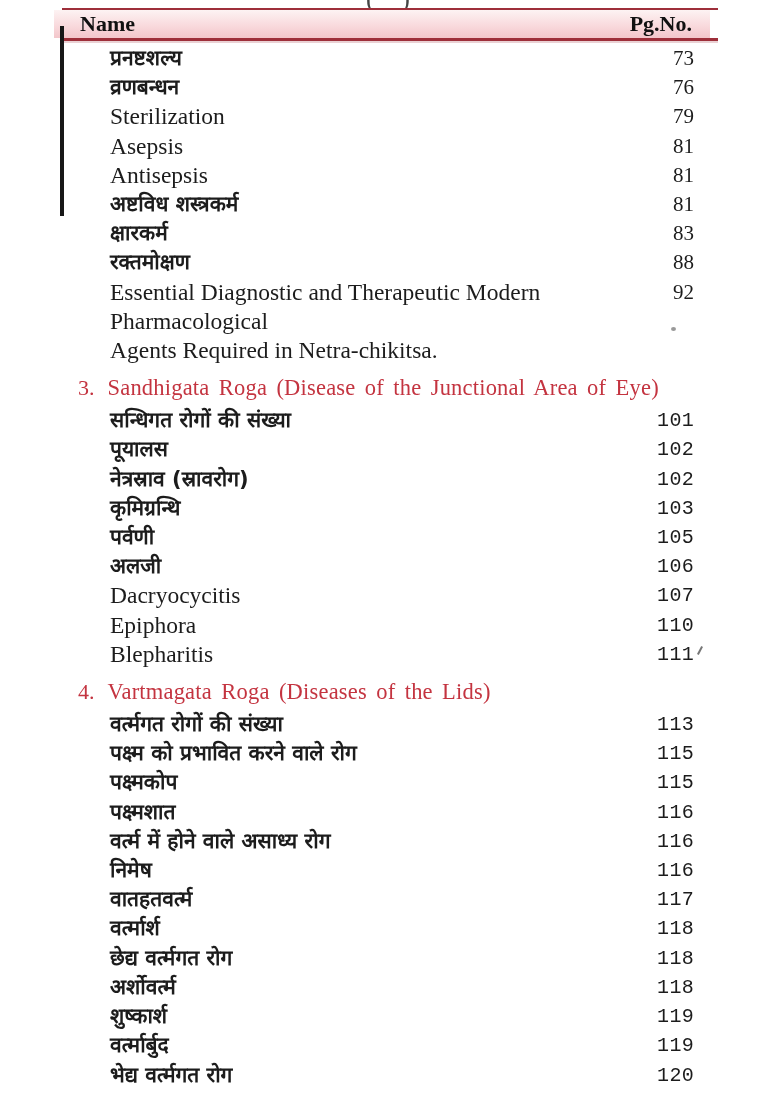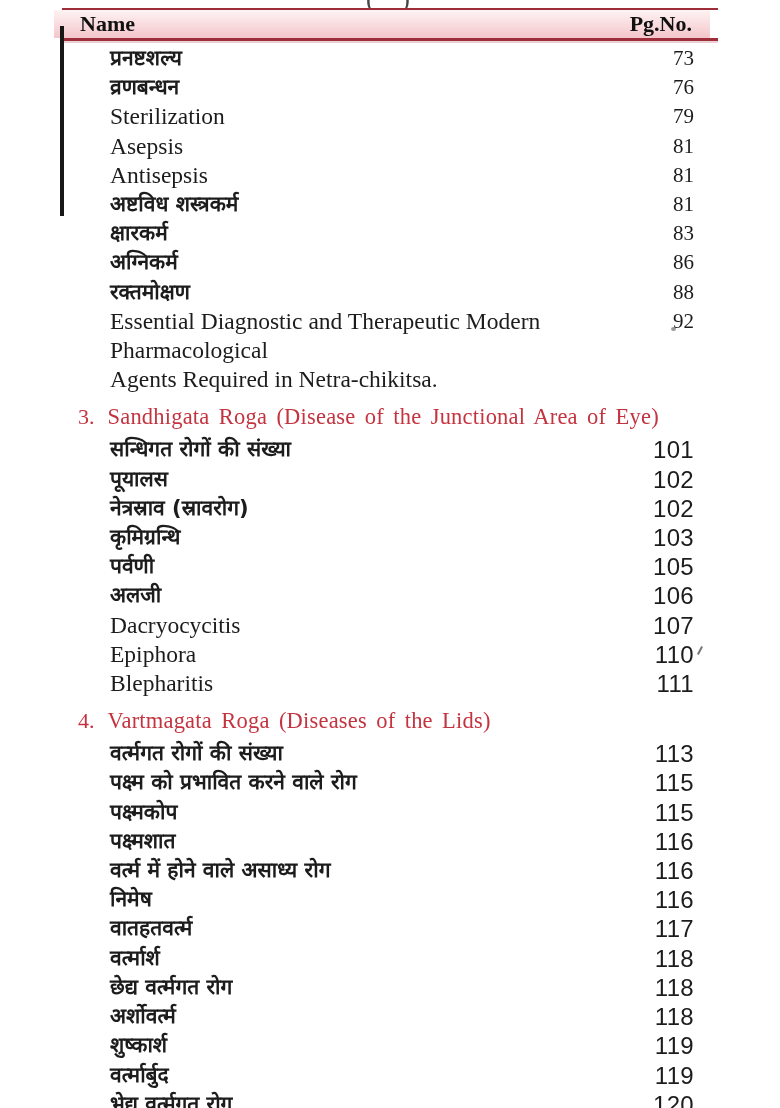--- a/index.html
+++ b/index.html
@@ -26,21 +26,21 @@
   .vline { position:absolute; left:60px; top:26px; width:4px; height:190px; background:#171717; }
   .rows { position:absolute; left:62px; top:44px; width:656px; }
   .row {
     display:flex; justify-content:space-between; 
     min-height:29.2px; padding-left:48px; padding-right:24px; box-sizing:border-box;
   }
   .entry { white-space:pre-line; }
   .entry.deva { font-family:"DejaVu Sans", sans-serif; font-weight:600; font-size:21px; line-height:29.2px; }
   .entry.latin { font-family:"Liberation Serif", serif; font-size:23.5px; line-height:29.2px; }
   .pgno { font-family:"Liberation Serif", serif; font-size:21px; line-height:29.2px; white-space:nowrap; }
-  .row.nsans .pgno { font-family:Liberation Sans, sans-serif; font-size:24px; letter-spacing:0.3px; }
+  .row.nsans .pgno { font-family:Liberation Mono, monospace; font-size:20px; letter-spacing:0.3px; }
   .heading {
     display:flex; align-items:baseline; margin:10px 0 5px; padding-left:16px;
     color:var(--red,#c43440);
   }
   .sec-num { font-size:22px; margin-right:13px; font-weight:400; }
   .sec-title { font-size:22.5px; font-weight:normal; word-spacing:3.5px; letter-spacing:0.2px; }
   .artifact-dot { position:absolute; left:671px; top:327px; width:5px; height:4px; background:#999; border-radius:50%; }
   .artifact-tick { position:absolute; left:699px; top:646px; width:2px; height:9px; background:#777; transform:rotate(28deg); }
 </style>
 </head>
@@ -76,24 +76,20 @@
     <span class="entry latin">Antisepsis</span>
     <span class="pgno">81</span>
   </div>
       <div class="row">
     <span class="entry deva">अष्टविध शस्त्रकर्म</span>
     <span class="pgno">81</span>
   </div>
       <div class="row">
     <span class="entry deva">क्षारकर्म</span>
     <span class="pgno">83</span>
-  </div>
-      <div class="row">
-    <span class="entry deva">अग्निकर्म</span>
-    <span class="pgno">86</span>
   </div>
       <div class="row">
     <span class="entry deva">रक्तमोक्षण</span>
     <span class="pgno">88</span>
   </div>
       <div class="row">
     <span class="entry latin">Essential Diagnostic and Therapeutic Modern Pharmacological
 Agents Required in Netra-chikitsa.</span>
     <span class="pgno">92</span>
   </div>

